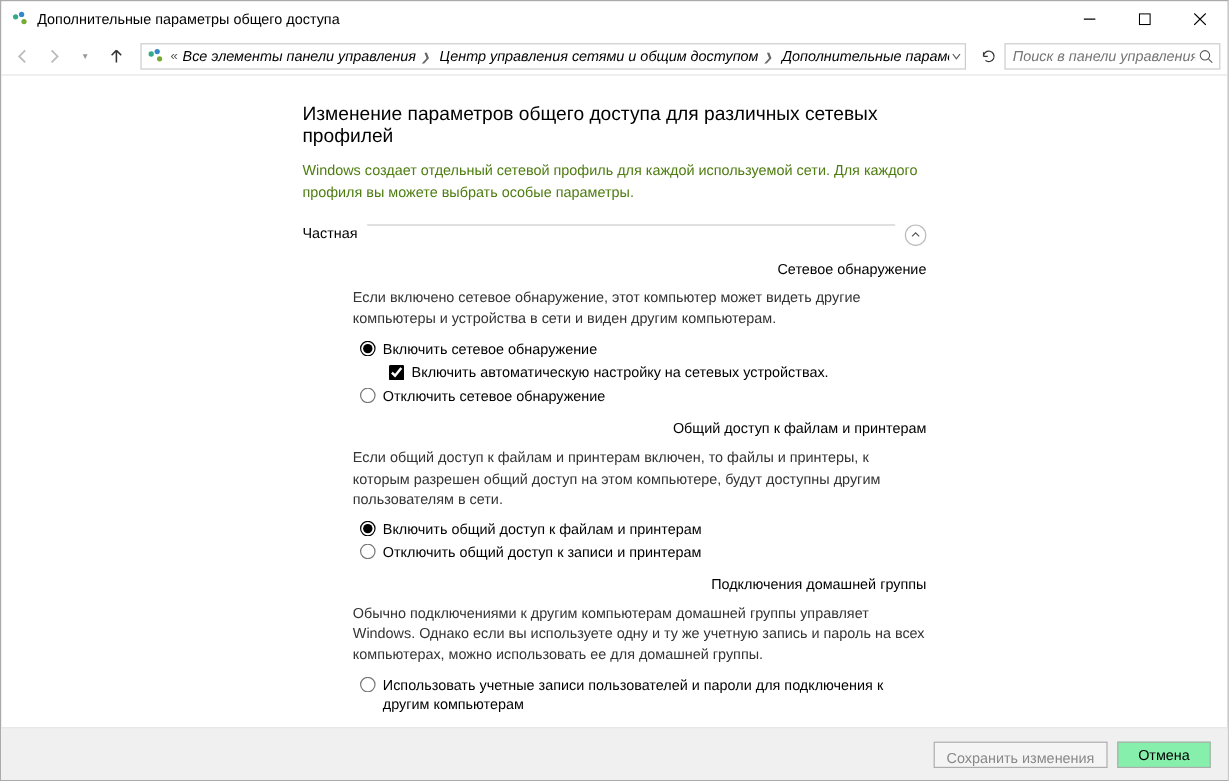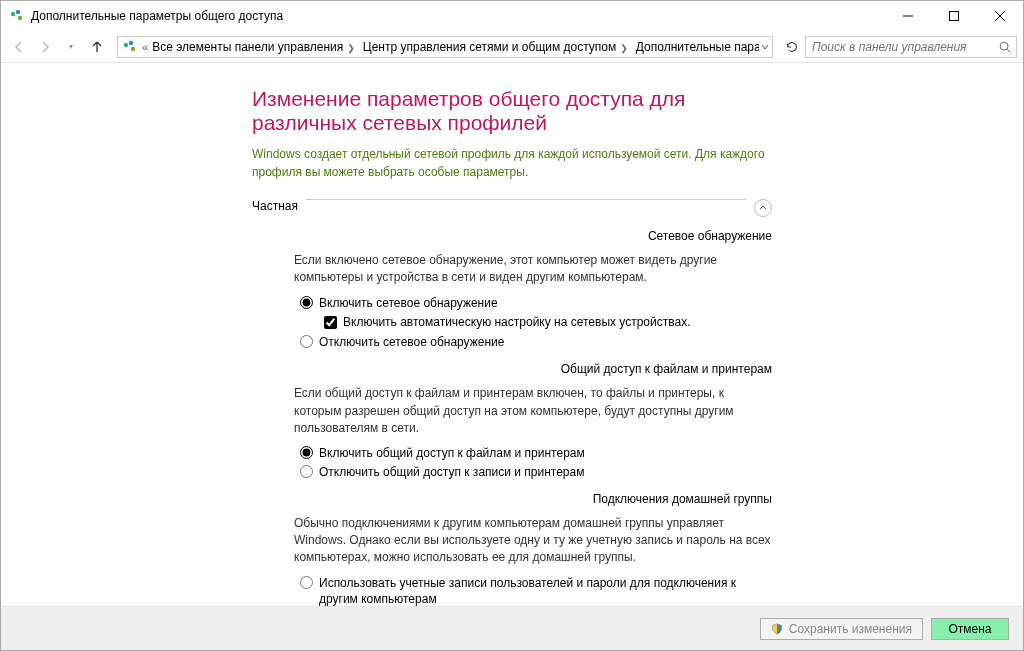--- a/index.html
+++ b/index.html
@@ -11,50 +11,50 @@
   .titlebar .title { flex: 1; font-size: 12px; }
   .titlebar .ctrls { display: flex; }
   .titlebar .ctrls .btn { width: 46px; height: 30px; display: flex; align-items: center; justify-content: center; }
   
   .toolbar { height: 32px; border-bottom: 1px solid #e5e5e5; display: flex; align-items: center; padding: 0 6px; gap: 2px; }
   .navbtn { width: 24px; height: 24px; display:flex; align-items:center; justify-content:center; color:#bbb; }
   .navbtn.enabled { color:#333; }
   .breadcrumb-wrap { flex: 1; display: flex; align-items: center; border: 1px solid #ccc; height: 22px; margin: 0 6px; padding-left: 4px; min-width: 0; }
   .breadcrumb-wrap .bicon { width: 16px; height: 16px; margin-right: 4px; flex-shrink: 0; }
   .breadcrumb { display: flex; align-items: center; min-width: 0; overflow: hidden; white-space: nowrap; gap: 4px; }
-  .crumb { font-size: 12px; color: #000; }
+  .crumb { font-size: 12px; color: #000; font-style: italic; }
   .crumb .sep { margin: 0 4px; color: #666; font-size: 9px; }
   .breadcrumb-wrap .dropdown { width: 16px; display:flex; align-items:center; justify-content:center; color:#555; margin-left:auto; }
   .refreshbtn { width: 22px; height: 22px; display:flex; align-items:center; justify-content:center; color:#333; }
-  .searchbox { width: 212px; height: 22px; border: 1px solid #ccc; display: flex; align-items: center; padding: 0 4px; color:#777; }
+  .searchbox { width: 180px; height: 22px; border: 1px solid #ccc; display: flex; align-items: center; padding: 0 4px; color:#777; }
   .searchbox input { border: none; outline: none; flex: 1; font-size: 12px; font-style: italic; color:#777; background: transparent; min-width: 0; }
   .searchbox .sicon { color:#555; flex-shrink:0; }
   
   .content { flex: 1; overflow: hidden; position: relative; }
   .panel { width: 520px; margin: 20px auto 0; }
-  h2.page-title { color: #be185d; font-weight: 400; font-size: 21px; margin: 24px 0 10px; }
+  h2.page-title { color: #000000; font-weight: 400; font-size: 16px; margin: 24px 0 10px; }
   .intro { font-size: 12px; color: #4d7c0f; line-height: 1.5; margin-bottom: 18px; }
   .profile { margin-bottom: 14px; }
   .profile-header { display: flex; align-items: flex-start; font-size: 12px; }
   .profile-header .line { flex: 1; border-top: 1px solid #ccc; margin: 0 8px; }
   .chevron { width: 18px; height: 18px; border: 1px solid #bbb; border-radius: 50%; display: flex; align-items: center; justify-content: center; font-size: 9px; color: #555; background:#fff; }
   .section { margin: 12px 0 0 24px; }
   .section-header { display: flex; align-items: flex-end; font-size: 12px; margin-bottom: 8px; flex-direction: column; }
   .section-header .line { flex: 1; border-top: 1px solid #ccc; margin-left: 8px; }
   .desc { font-size: 12px; color: #333; margin-left: 18px; line-height: 1.45; margin-bottom: 8px; }
   .radios { margin-left: 24px; }
   .radio-row { display: flex; align-items: flex-start; font-size: 12px; margin: 2px 0; }
   .radio-row input[type=radio] { margin: 1px 6px 0 0; accent-color: #000; flex-shrink:0; }
   .radio-row label { line-height: 1.35; }
   .checkbox-row { display: flex; align-items: center; font-size: 12px; margin: 2px 0 2px 20px; }
   .checkbox-row input { margin-right: 6px; accent-color: #000; }
   
   .footer { height: 44px; border-top: 1px solid #e5e5e5; display: flex; align-items: center; justify-content: flex-end; padding-right: 14px; gap: 8px; background:#f0f0f0; }
   .footer button { height: 22px; min-width: 78px; font-size: 12px; border: 1px solid #adadad; background: #86efac; padding: 0 10px; }
-  .footer button.save { color: #888; background:#f4f4f4; display:flex; align-items:center; gap:6px; }
+  .footer button.save { color: #888; background:#f4f4f4; display:flex; align-items:center; gap:6px;flex-direction:column; }
   .shield { width:12px; height:12px; }
 </style>
 </head>
 <body>
 
 <div class="window">
 
   <div class="titlebar">
     <svg class="appicon" viewBox="0 0 16 16">
       <circle cx="4" cy="6" r="2.2" fill="#3a8"></circle>

